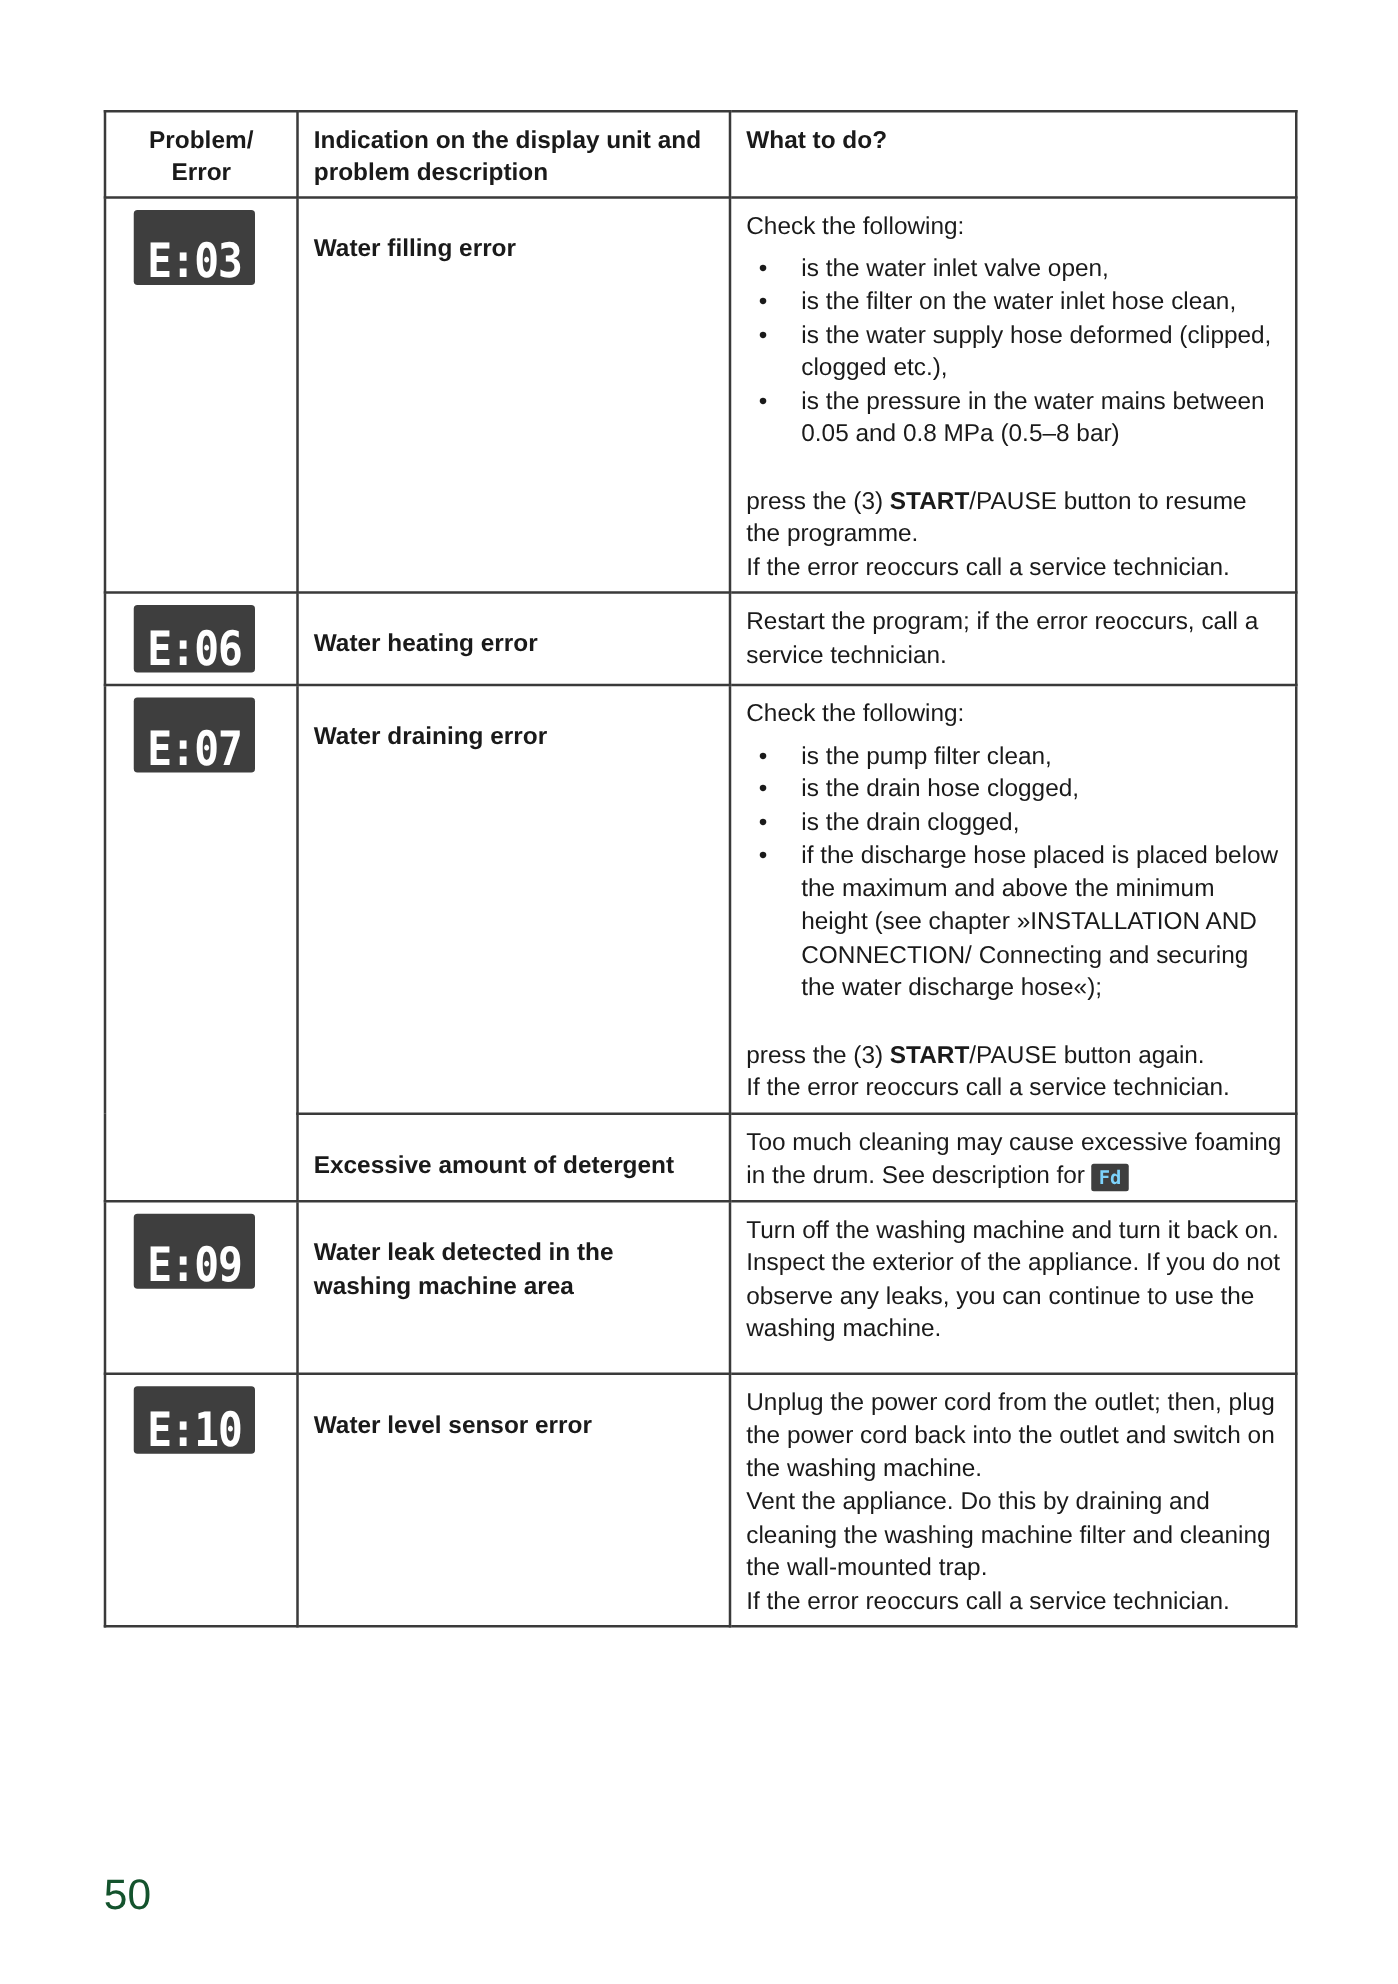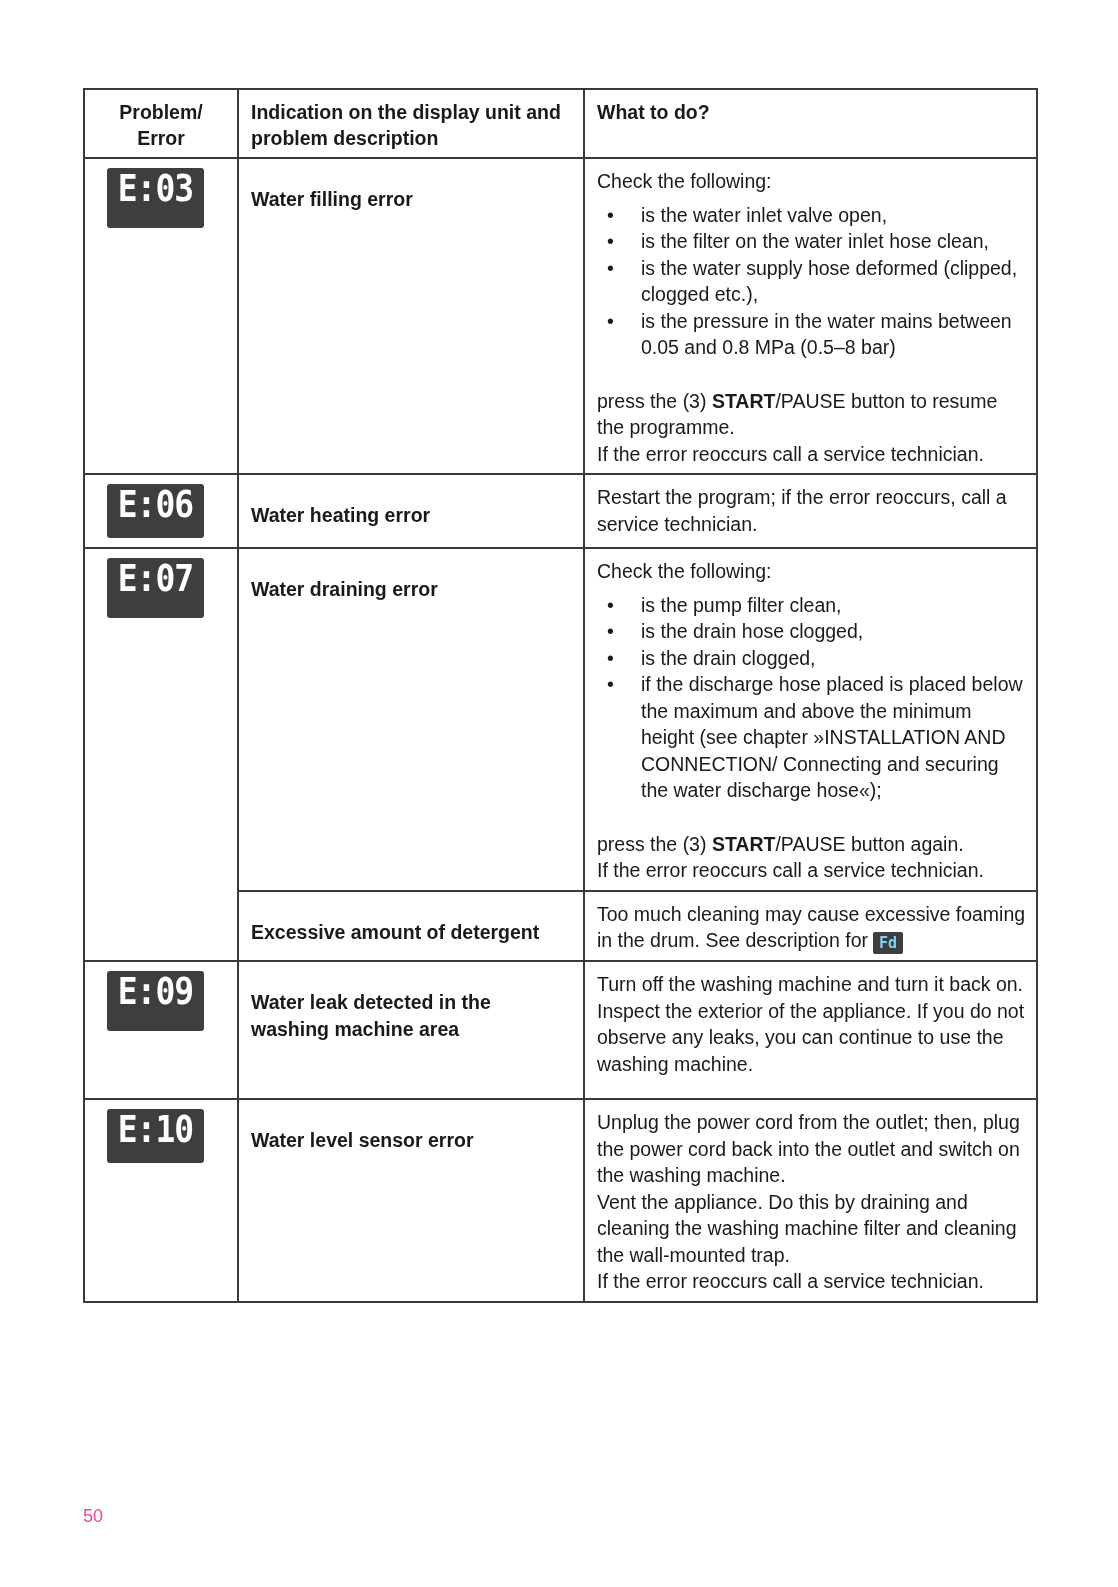--- a/index.html
+++ b/index.html
@@ -45,21 +45,21 @@
     font-weight: bold;
     font-size: 19.5px;
     line-height: 27px;
   }
   .lcd {
     width: 97px;
     height: 60px;
     background: #3e3e3e;
     border-radius: 3px;
     display: flex;
-    align-items: flex-start;
+    align-items: flex-end;
     justify-content: center;
   }
   .lcd-sm { height: 54px; }
   .lcd span {
     font-family: "DejaVu Sans Mono", monospace;
     font-weight: bold;
     font-size: 33px;
     color: #ffffff;
     letter-spacing: -1px;
     transform: scaleY(1.15);
@@ -98,23 +98,23 @@
     white-space: nowrap;
     color: rgba(255, 255, 255, 0.10);
     -webkit-text-stroke: 2.5px #cfcfcf;
     pointer-events: none;
     z-index: 5;
   }
   .page-number {
     position: absolute;
     left: 83px;
     top: 1500px;
-    font-size: 18px;
+    font-size: 34px;
     line-height: 32px;
-    color: #ec4899;
+    color: #14532d;
   }
 </style>
 </head>
 <body>
 
 <div class="page">
 
   <table class="err-table">
     <colgroup>
       <col style="width:154px">

